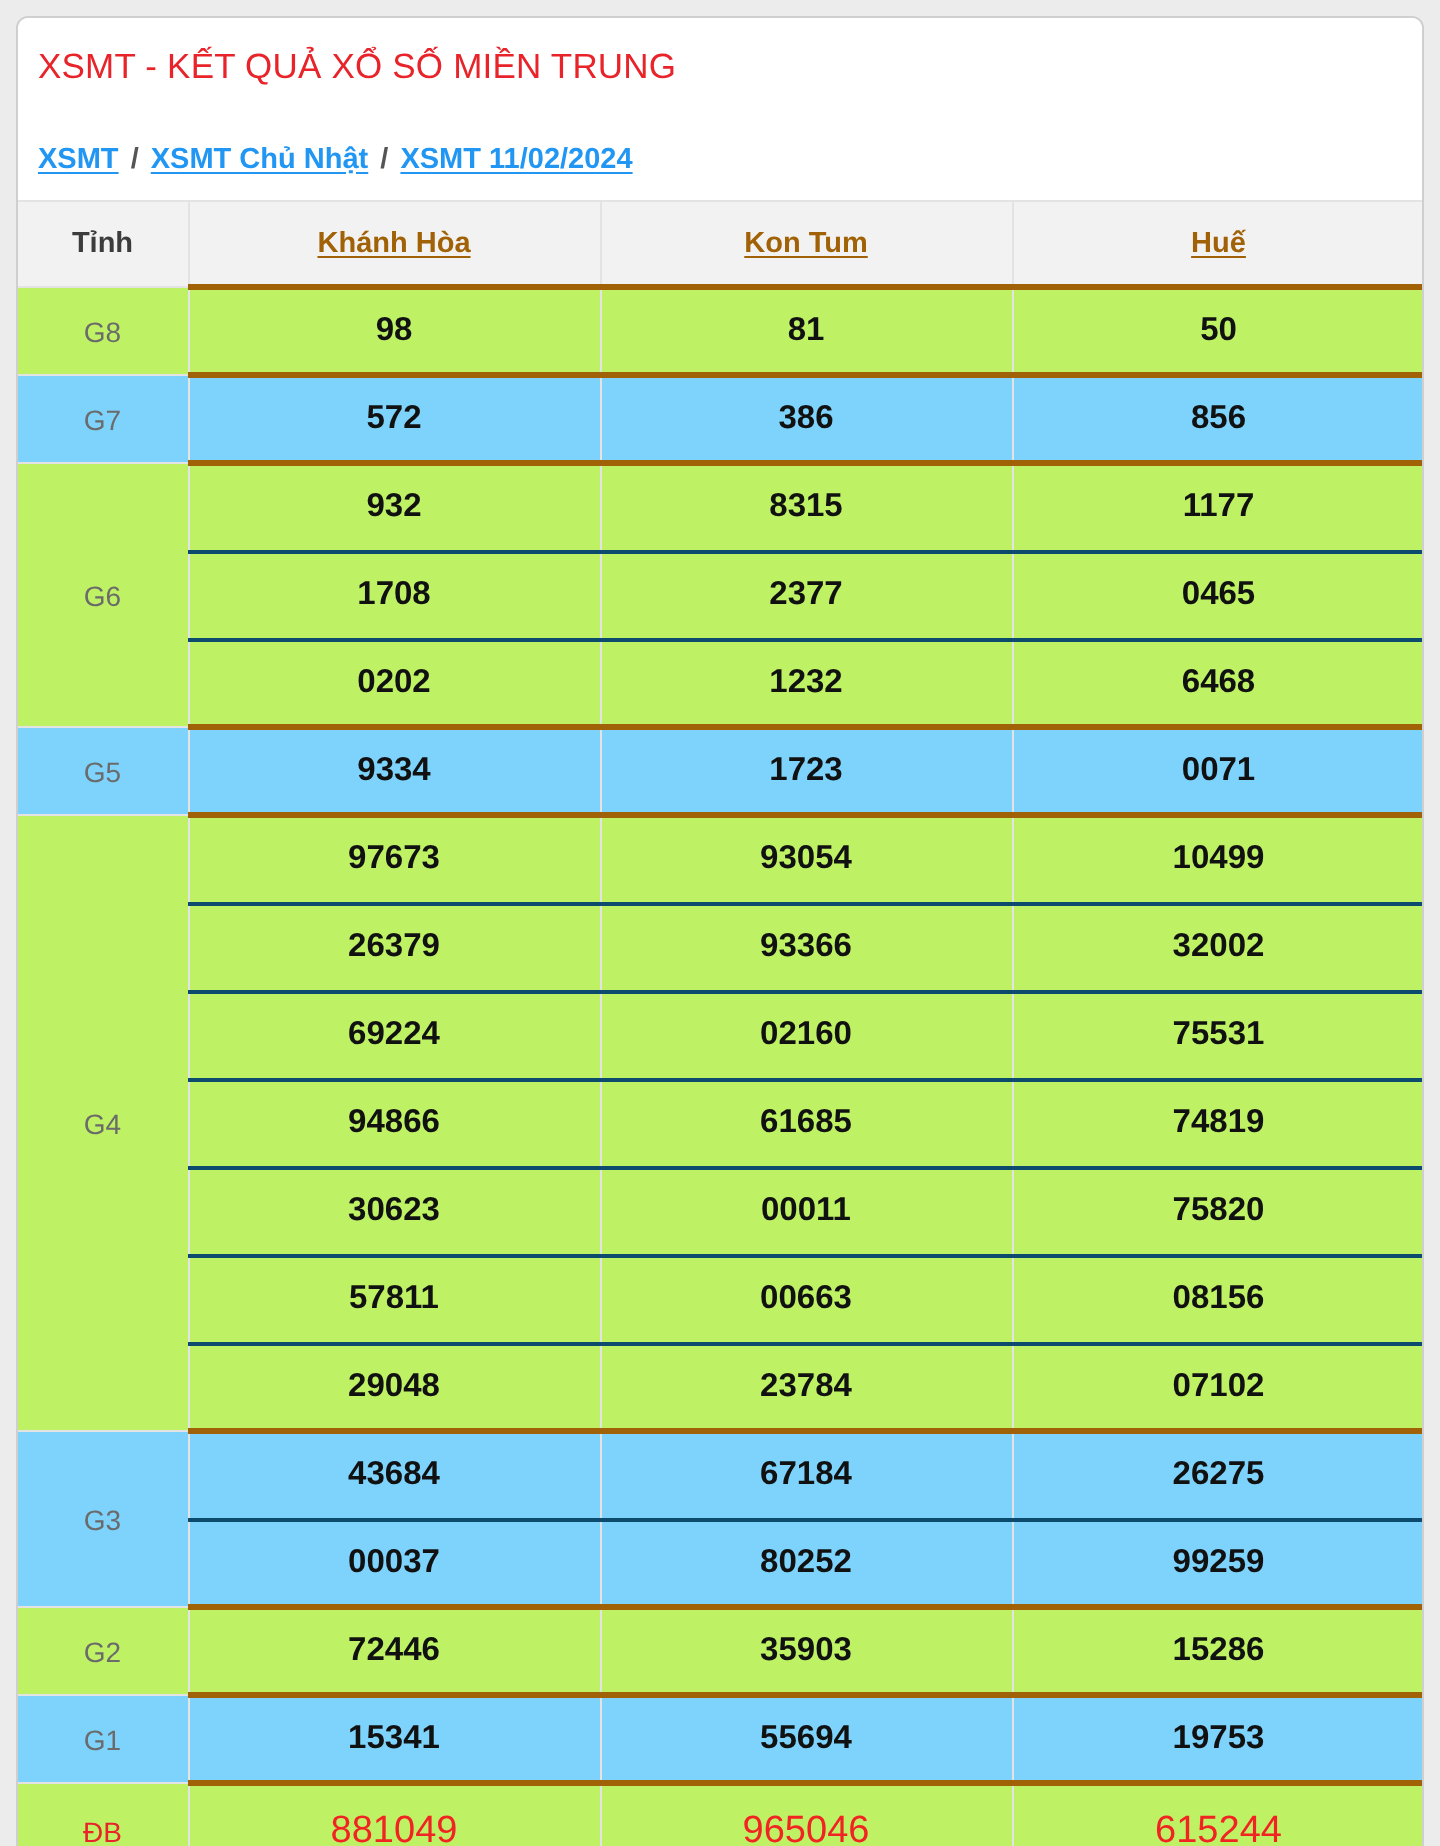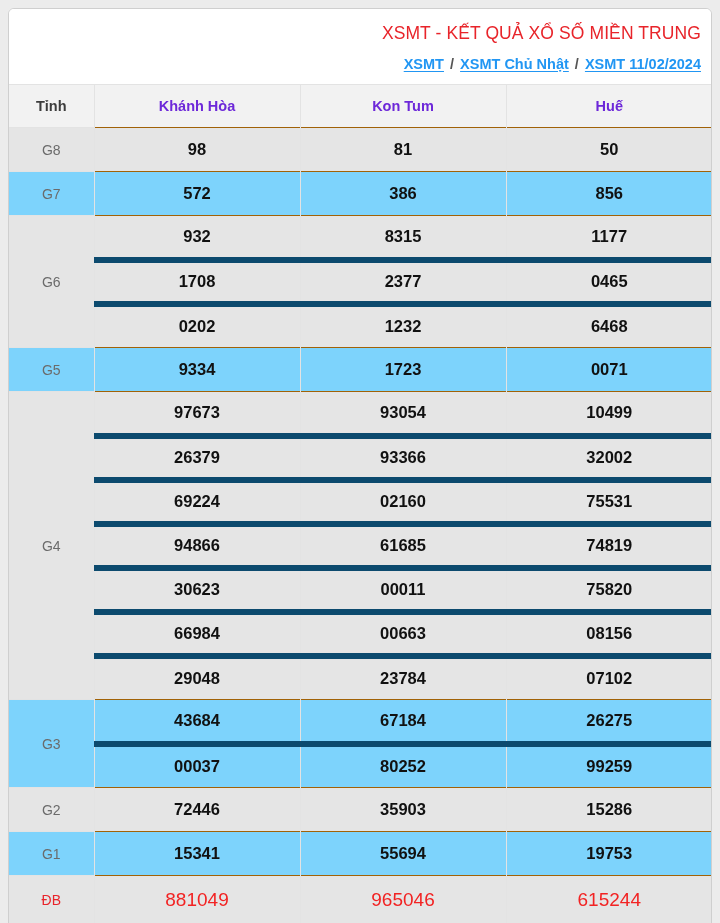--- a/index.html
+++ b/index.html
@@ -16,32 +16,32 @@
     top: 8px;
     width: 704px;
     background: #ffffff;
     border: 1px solid #cfcfcf;
     border-radius: 6px 6px 0 0;
     overflow: hidden;
   }
   
   #head {
     padding: 12px 10px 10px 10px;
-    text-align: right;
+    text-align: left;
     background: #ffffff;
   }
   #title {
     color: #e8242a;
     font-size: 17.5px;
     font-weight: 400;
     line-height: 24px;
     letter-spacing: .1px;
   }
   #crumbs {
-    margin-top: 9px;
+    margin-top: 25px;
     font-size: 14.5px;
     font-weight: 700;
     line-height: 20px;
     color: #3c3c3c;
   }
   #crumbs a {
     color: #2196f3;
     text-decoration: underline;
     text-underline-offset: 2px;
     cursor: pointer;
@@ -66,44 +66,45 @@
   th:first-child, td.lbl { border-left: none; }
 
   thead th {
     background: #f2f2f2;
     height: 43px;
     font-size: 14.5px;
     font-weight: 700;
     color: #3c3c3c;
   }
   thead th a {
-    color: #6d28d9;
+    color: #a16207;
+    text-decoration: underline;
     text-underline-offset: 2px;
     font-weight: 700;
     cursor: pointer;
   }
 
   td.lbl {
     background: inherit;
     font-size: 14px;
     font-weight: 400;
     color: #6b6b6b;
   }
   td.num {
     font-size: 16.5px;
     font-weight: 700;
     color: #111111;
     height: 44px;
   }
   tr.shade td { background: #7dd3fc; }
-  tr.plain td { background: #e5e5e5; }
-
-  
-  tr.sub td.num { border-top: 6px solid #0c4a6e; text-align: center; }
-  tr.grp-first td.num { border-top: 1px solid #a16207; }
+  tr.plain td { background: #bef264; }
+
+  
+  tr.sub td.num { border-top: 2px solid #0c4a6e; text-align: center; }
+  tr.grp-first td.num { border-top: 3px solid #a16207; }
 
   td.db-lbl { color: #e8242a; font-size: 14px; font-weight: 400; }
   td.db-num { color: #f22323; font-size: 19px; font-weight: 400; height: 48px; }
 
   
   #tail { height: 14px; background: #f2f2f2; border-top: 1px solid #e3e3e3; }
 </style>
 </head>
 <body>
 
@@ -196,21 +197,21 @@
           <td class="num">94866</td>
           <td class="num">61685</td>
           <td class="num">74819</td>
         </tr>
         <tr class="plain sub">
           <td class="num">30623</td>
           <td class="num">00011</td>
           <td class="num">75820</td>
         </tr>
         <tr class="plain sub">
-          <td class="num">66984</td>
+          <td class="num">57811</td>
           <td class="num">00663</td>
           <td class="num">08156</td>
         </tr>
         <tr class="plain sub">
           <td class="num">29048</td>
           <td class="num">23784</td>
           <td class="num">07102</td>
         </tr>
         <tr class="shade grp-first">
           <td class="lbl" rowspan="2">G3</td>

